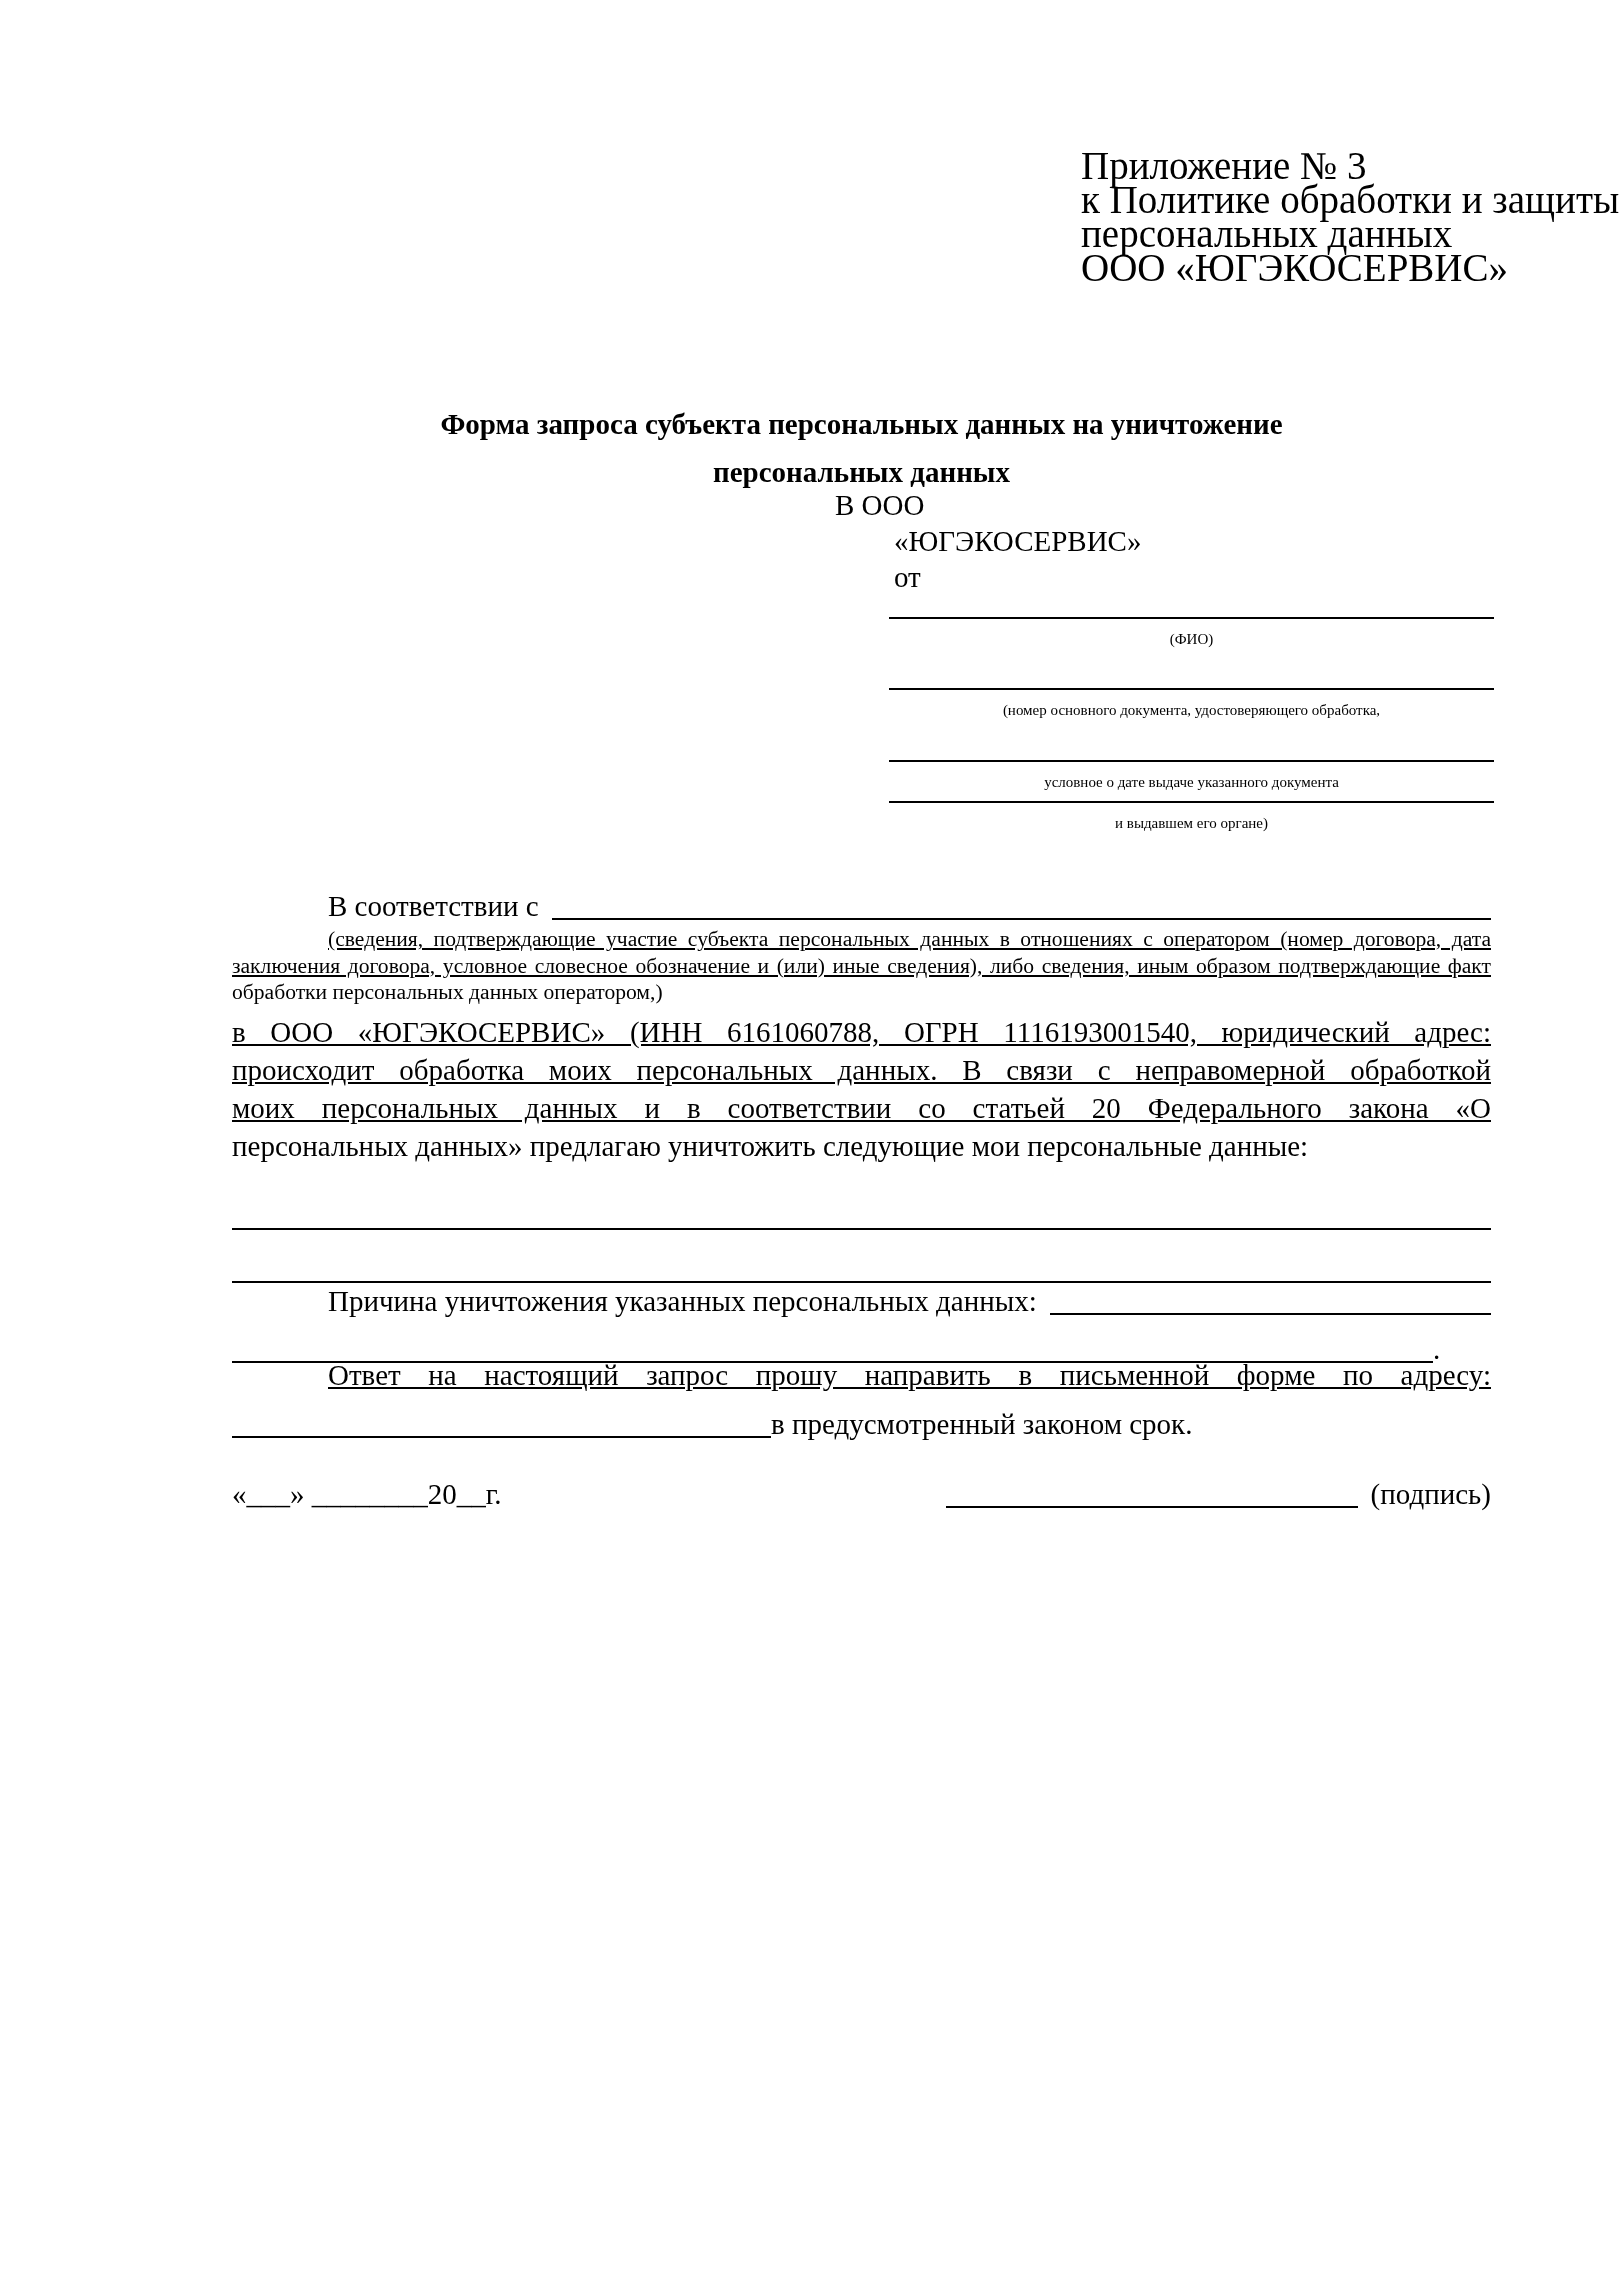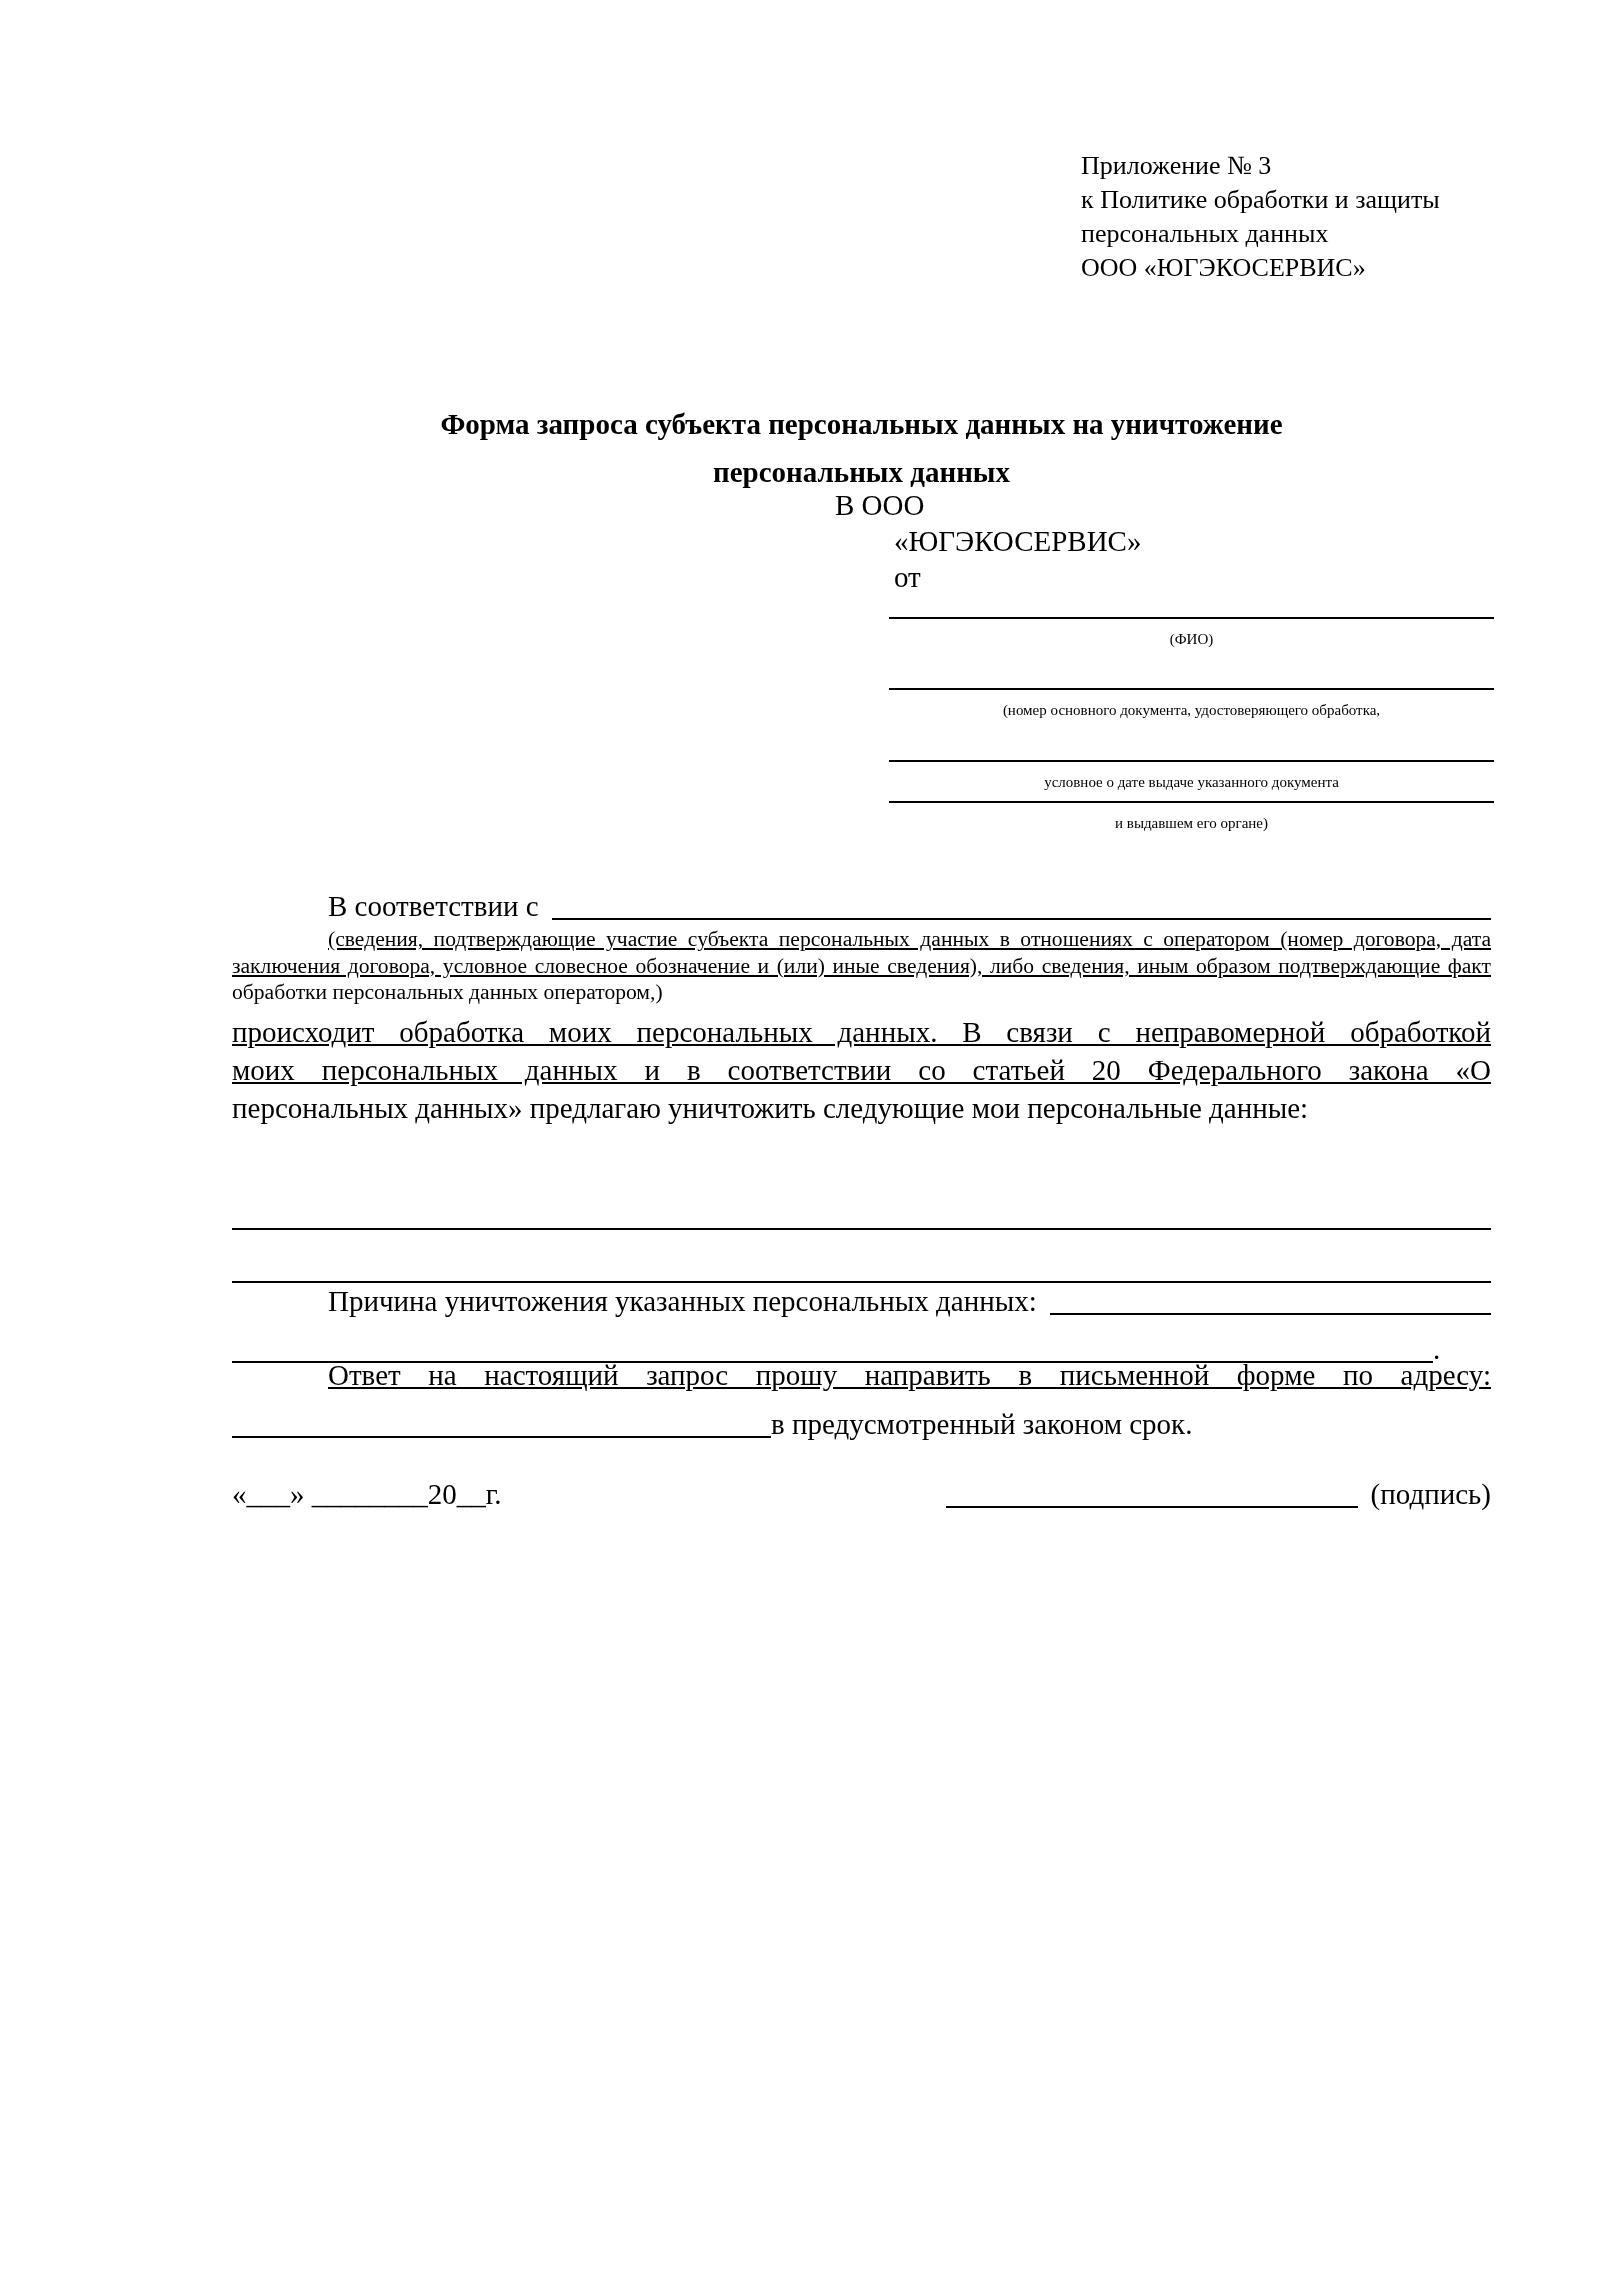--- a/index.html
+++ b/index.html
@@ -10,21 +10,21 @@
     background:#ffffff;
     color:#000;
     font-family:"Liberation Serif","DejaVu Serif",serif;
     font-size:29px;
     line-height:37px;
     overflow:hidden;
   }
   .abs { position:absolute; }
 
   
-  .appendix { left:1081px; top:149px; font-size:26px; line-height:34px; text-align:left; }
+  .appendix { left:1081px; top:149px; font-size:39px; line-height:34px; text-align:left; }
 
   
   .title {
     left:232px; top:400px; width:1259px;
     font-size:29px; line-height:48px; font-weight:bold; text-align:center;
   }
 
   
   .to-org   { left:835px; top:487px; }
   .org-name { left:894px; top:523px; }
@@ -97,20 +97,21 @@
     <div class="fill-line grow gap-l"></div>
   </div>
 
   <div class="abs textblock footnote" style="top:926px">
     <div class="jline first-indent">(сведения, подтверждающие участие субъекта персональных данных в отношениях с оператором (номер договора, дата</div>
     <div class="jline">заключения договора, условное словесное обозначение и (или) иные сведения), либо сведения, иным образом подтверждающие факт</div>
     <div>обработки персональных данных оператором,)</div>
   </div>
 
   <div class="abs textblock" style="top:1013px; line-height:38px;">
+    <div class="jline">в ООО «ЮГЭКОСЕРВИС» (ИНН 6161060788, ОГРН 1116193001540, юридический адрес:</div>
     <div class="jline">происходит обработка моих персональных данных. В связи с неправомерной обработкой</div>
     <div class="jline">моих персональных данных и в соответствии со статьей 20 Федерального закона «О</div>
     <div>персональных данных» предлагаю уничтожить следующие мои персональные данные:</div>
   </div>
 
   <div class="abs hrule" style="top:1228px"></div>
   <div class="abs hrule" style="top:1281px"></div>
 
   <div class="abs row" style="top:1283px">
     <span class="indented">Причина уничтожения указанных персональных данных:</span>

